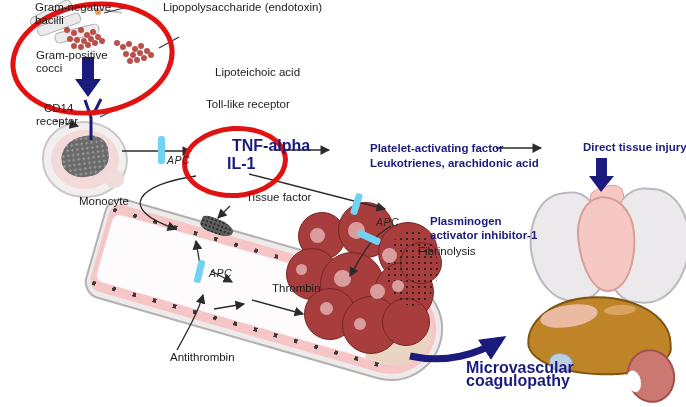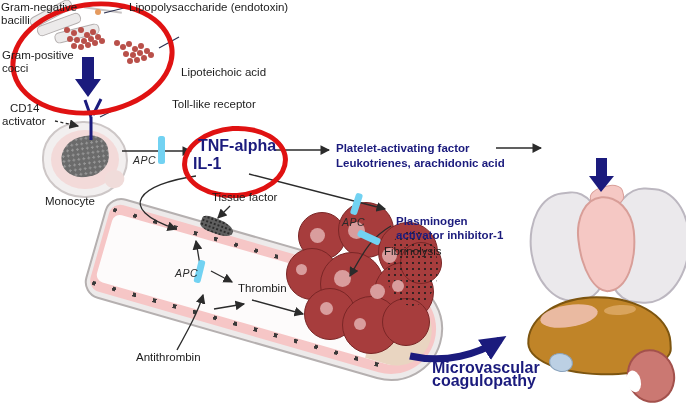--- a/index.html
+++ b/index.html
@@ -1,18 +1,18 @@
 <!DOCTYPE html>
 <html style="--navy: #1b1b7d; --red: #e01212; --apc-blue: #72d2f2; --clot: #a73d3d; --liver: #c08428;"><head>
 <meta charset="utf-8">
 <style>
   html,body{margin:0;padding:0;background:#fff;}
   .stage{position:relative;width:686px;height:407px;background:#fff;overflow:hidden;
          font-family:"Liberation Sans","DejaVu Sans",sans-serif;}
-  .lbl{position:absolute;font-size:11.5px;line-height:12.5px;color:#1c1c1c;white-space:nowrap;z-index:5;}
+  .lbl{position:absolute;font-size:11.5px;line-height:12.5px;color:#1c1c1c;white-space:nowrap;z-index:5;padding-left:34px;}
   .navyb{color:var(--navy);font-weight:bold;font-size:11.5px;}
   .navyb12{color:var(--navy);font-weight:bold;font-size:16px;}
   .apc{font-style:italic;font-size:10.5px;color:#2a2a2a;letter-spacing:.5px;}
   .red-ellipse{position:absolute;border:5px solid var(--red);border-radius:50%;z-index:4;background:transparent;}
   .bar{position:absolute;background:var(--apc-blue);border-radius:2.5px;z-index:4;}
   svg.overlay{position:absolute;left:0;top:0;z-index:3;pointer-events:none;}
   .ln{stroke:#2b2b2b;stroke-width:1.3;fill:none;}
   .thin{stroke:#2b3150;stroke-width:1.2;fill:none;}
   .blockarrow{fill:var(--navy);}
   .recep{stroke:var(--navy);stroke-width:3;fill:none;}
@@ -191,32 +191,33 @@
     <div>Gram-negative</div>
       <div>bacilli</div>
   </div>
   <div class="lbl" style="left:129px;top:1px;">Lipopolysaccharide (endotoxin)</div>
   <div class="lbl" style="left:181px;top:30px;margin-top:36px;">Lipoteichoic acid</div>
   <div class="lbl" style="left:2px;top:49px;">
     <div>Gram-positive</div>
       <div>cocci</div>
   </div>
   <div class="lbl" style="left:10px;top:102px;text-align:center;">CD14</div>
-  <div class="lbl" style="left:2px;top:115px;">activator</div>
+  <div class="lbl" style="left:2px;top:115px;">receptor</div>
   <div class="lbl" style="left:124px;top:98px;margin-left:48px;">Toll-like receptor</div>
   <div class="lbl" style="left:45px;top:195px;">Monocyte</div>
 
   <div class="lbl apc" style="left:133px;top:154px;">APC</div>
   <div class="lbl apc" style="left:175px;top:267px;">APC</div>
   <div class="lbl apc" style="left:342px;top:216px;">APC</div>
 
   <div class="lbl navyb12" style="left:198px;top:140px;">TNF-alpha</div>
   <div class="lbl navyb12" style="left:193px;top:158px;">IL-1</div>
   <div class="lbl navyb" style="left:336px;top:142px;">Platelet-activating factor</div>
   <div class="lbl navyb" style="left:336px;top:157px;">Leukotrienes, arachidonic acid</div>
+  <div class="lbl navyb" style="left:549px;top:141px;">Direct tissue injury</div>
 
   <div class="lbl" style="left:212px;top:191px;text-align:right;">Tissue factor</div>
   <div class="lbl" style="left:238px;top:282px;">Thrombin</div>
   <div class="lbl" style="left:136px;top:351px;">Antithrombin</div>
   <div class="lbl navyb" style="left:396px;top:215px;">Plasminogen</div>
   <div class="lbl navyb" style="left:396px;top:229px;">activator inhibitor-1</div>
   <div class="lbl" style="left:384px;top:245px;">Fibrinolysis</div>
   <div class="lbl navyb12" style="left:432px;top:362px;">
     <div>Microvascular</div>
       <div>coagulopathy</div>

